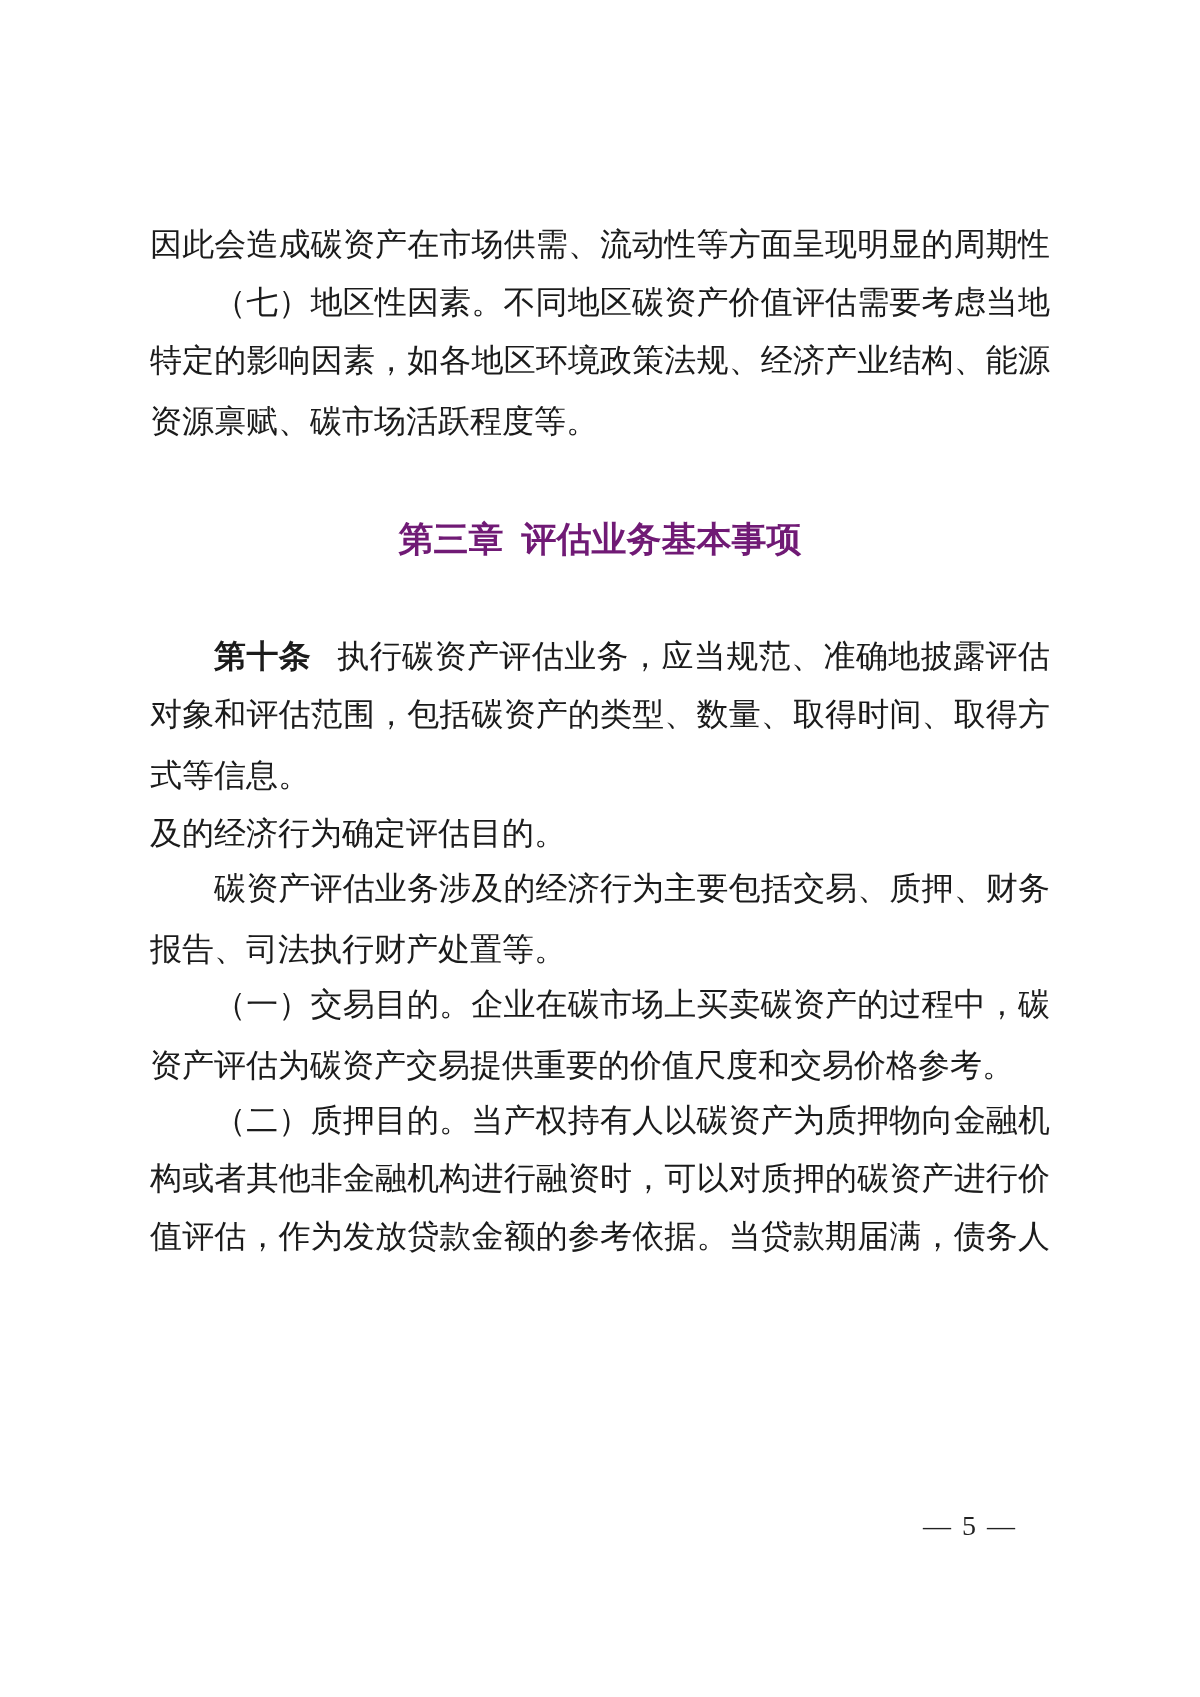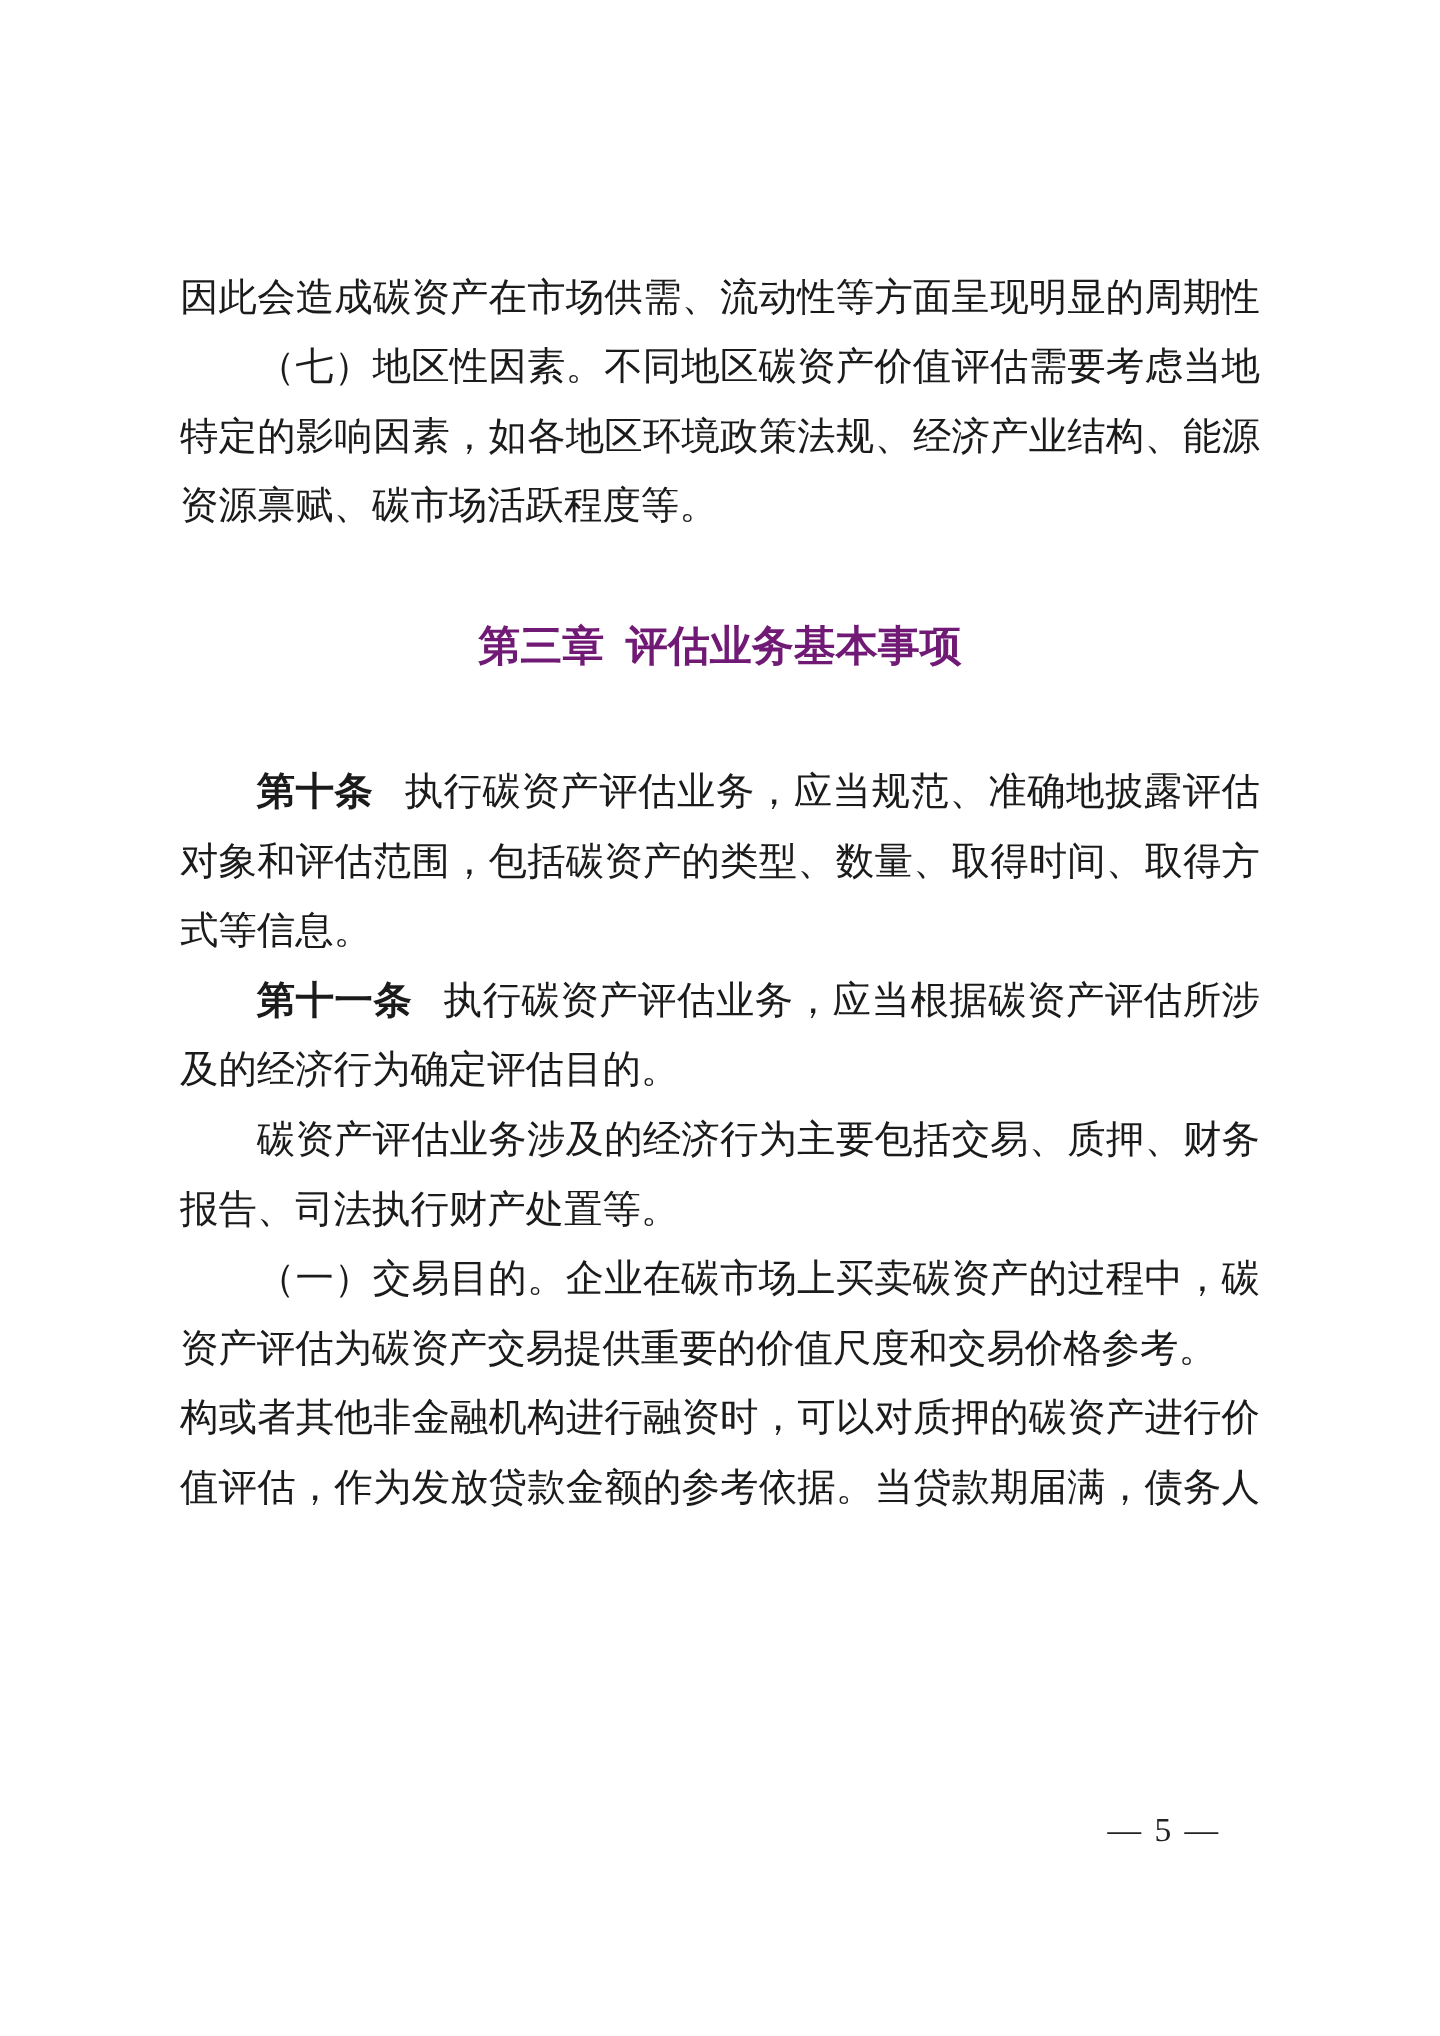--- a/index.html
+++ b/index.html
@@ -20,20 +20,21 @@
   .line{
     height:58px;
     line-height:58px;
     font-size:32px;
     letter-spacing:0px;
     text-align:left;
   }
   .line.fill{
     text-align:justify;
     text-align-last:justify;
+    font-family:Liberation Mono, monospace;
   }
   .line.indent{
     padding-left:64px;
   }
   .label{
     font-weight:700;
     margin-right:26px;
   }
   .heading{
     margin-top:60px;
@@ -68,23 +69,23 @@
 <div class="page">
   <div class="content" id="content">
       <div class="line fill"><span>因此会造成碳资产在市场供需、流动性等方面呈现明显的周期性</span></div>
       <div class="line indent fill"><span>（七）地区性因素。不同地区碳资产价值评估需要考虑当地</span></div>
       <div class="line fill"><span>特定的影响因素，如各地区环境政策法规、经济产业结构、能源</span></div>
       <div class="line"><span>资源禀赋、碳市场活跃程度等。</span></div>
       <div class="heading"><span class="hp">第三章</span><span>评估业务基本事项</span></div>
       <div class="line indent fill"><span class="label">第十条</span><span>执行碳资产评估业务，应当规范、准确地披露评估</span></div>
       <div class="line fill"><span>对象和评估范围，包括碳资产的类型、数量、取得时间、取得方</span></div>
       <div class="line"><span>式等信息。</span></div>
-      <div class="line indent fill"><span class="label">第十一条</span><span>执行碳资产评估业务，应当根据碳资产评估所涉</span></div>
       <div class="line"><span>及的经济行为确定评估目的。</span></div>
       <div class="line indent fill"><span>碳资产评估业务涉及的经济行为主要包括交易、质押、财务</span></div>
       <div class="line"><span>报告、司法执行财产处置等。</span></div>
       <div class="line indent fill"><span>（一）交易目的。企业在碳市场上买卖碳资产的过程中，碳</span></div>
       <div class="line"><span>资产评估为碳资产交易提供重要的价值尺度和交易价格参考。</span></div>
+      <div class="line indent fill"><span>（二）质押目的。当产权持有人以碳资产为质押物向金融机</span></div>
       <div class="line fill"><span>构或者其他非金融机构进行融资时，可以对质押的碳资产进行价</span></div>
       <div class="line fill"><span>值评估，作为发放贷款金额的参考依据。当贷款期届满，债务人</span></div>
     </div>
   <div class="page-number">— 5 —</div>
 </div>
 
 </body></html>

